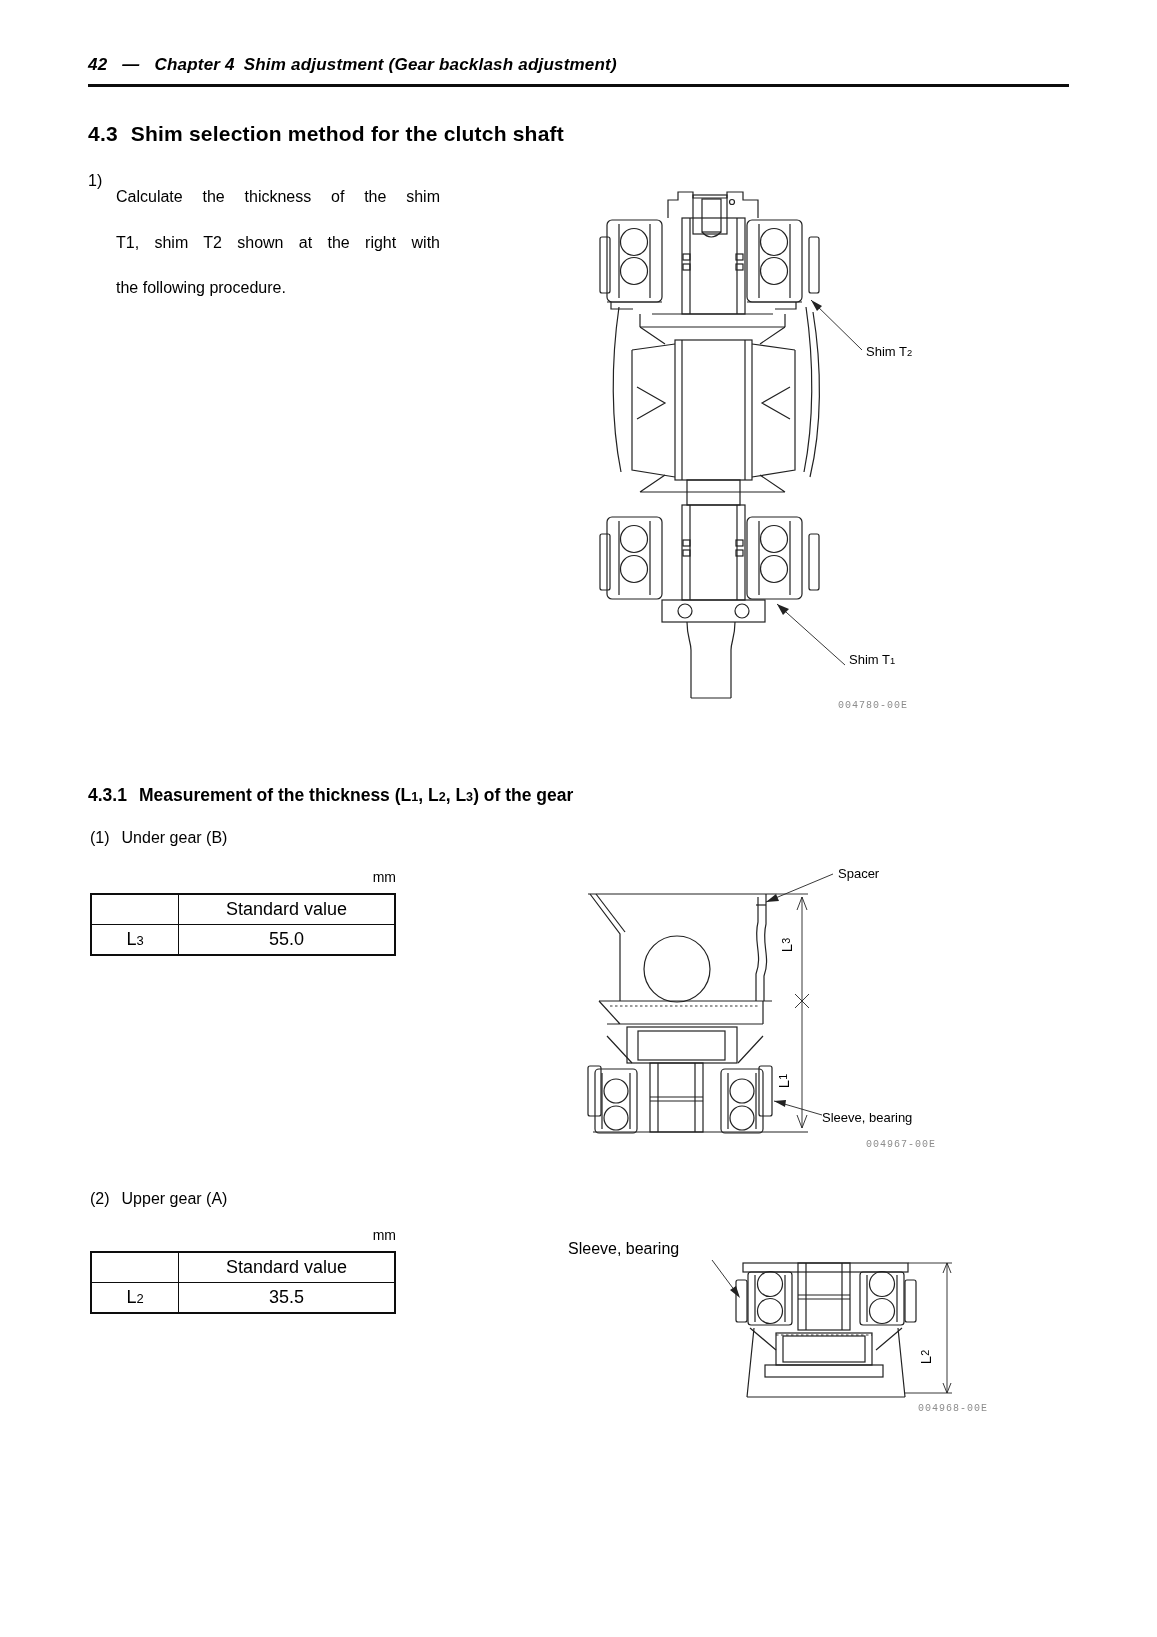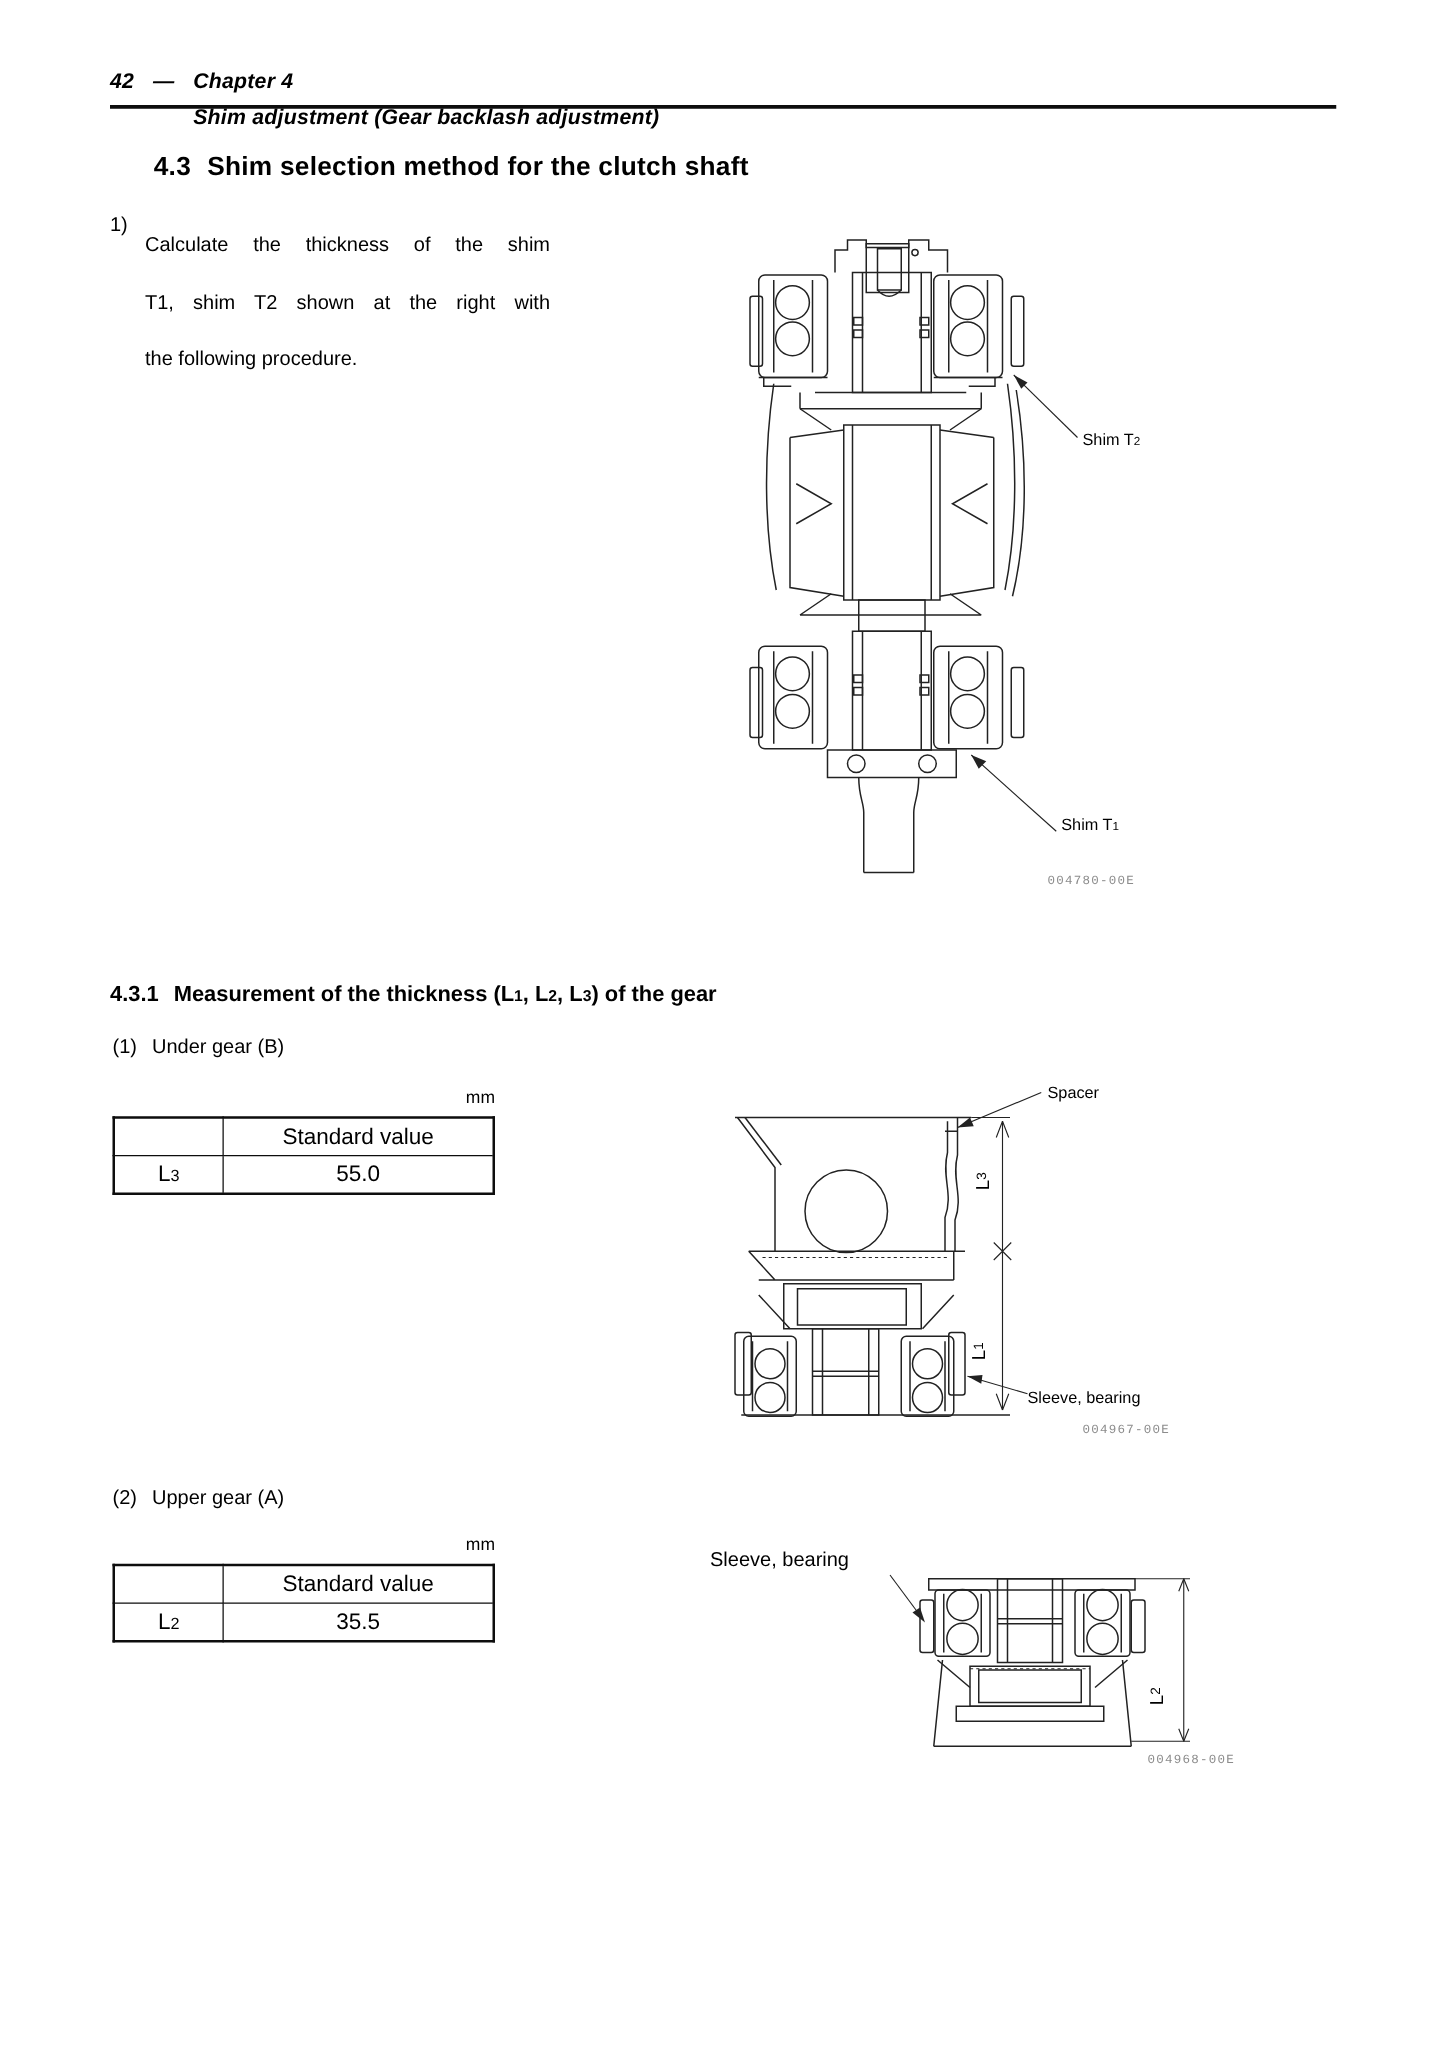--- a/index.html
+++ b/index.html
@@ -5,26 +5,26 @@
   html,body { margin:0; padding:0; background:#ffffff; }
   .page {
     position:relative; width:1157px; height:1637px; background:#fff;
     font-family:"Liberation Sans", sans-serif; color:#000; overflow:hidden;
   }
   
   .header-row {
     position:absolute; left:88px; top:55px; display:flex; align-items:baseline; gap:15px;
     font-weight:bold; font-style:italic; font-size:17px; letter-spacing:0.2px;
   }
-  .header-row .chapter-gap { display:flex; gap:9px;flex-direction:column; }
+  .header-row .chapter-gap { display:flex; gap:9px; }
   .rule { position:absolute; left:88px; top:84px; width:981px; height:3px; background:#0d0d0d; }
 
   
   .h43 { position:absolute; left:88px; top:122px; display:flex; gap:13px;
-         font-size:21px; font-weight:bold; letter-spacing:0.2px;margin-left:35px; }
+         font-size:21px; font-weight:bold; letter-spacing:0.2px; }
   .h431 { position:absolute; left:88px; top:785px; display:flex; gap:12px;
           font-size:17.5px; font-weight:bold; }
   .h431 .t { white-space:pre; }
   .sub { font-size:0.72em; }
 
   .subsec { position:absolute; left:90px; font-size:16px; display:flex; gap:12px; }
 
   
   .intro { position:absolute; left:88px; top:166px; width:352px; font-size:16px; line-height:29.5px; }
   .intro .marker { position:absolute; left:0; top:0; }

